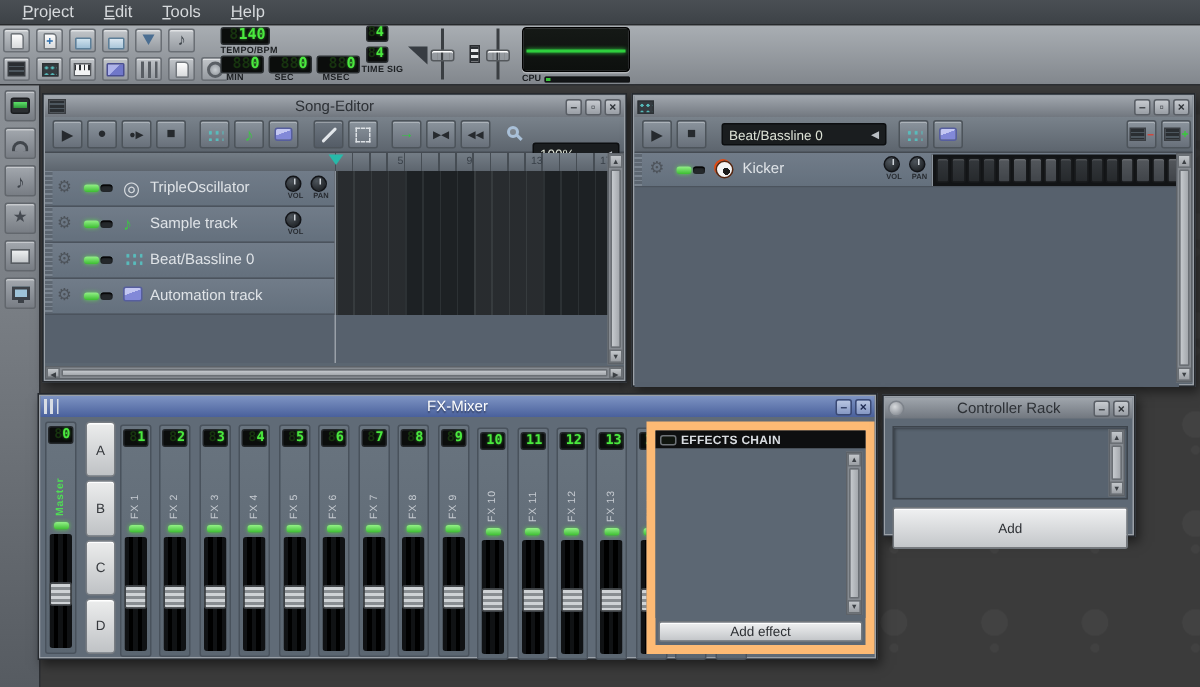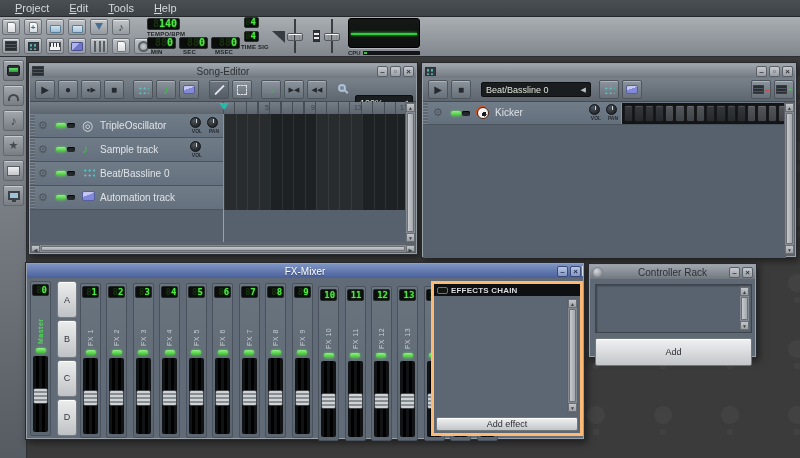--- a/index.html
+++ b/index.html
@@ -72,21 +72,21 @@
   .i-star { font-size:11px; color:#454a51; line-height:11px; }
   .i-photo { width:13px; height:10px; background:linear-gradient(#eef0f1,#c3c7ca); border:1px solid #585d62; }
   .i-monitor { width:12px; height:9px; background:#9ec3d8; border:2px solid #3c4147; position:relative; }
   .i-monitor::after { content:""; position:absolute; left:2px; bottom:-4px; width:4px; height:2px; background:#3c4147; }
 
   
   .window { position:absolute; border:1px solid #26292d; background:#5b6671;
     box-shadow:inset 0 0 0 1px #9aa0a7, 2px 3px 7px rgba(0,0,0,.5); }
   .titlebar { position:absolute; left:1px; right:1px; top:1px; height:14px;
     background:linear-gradient(#a0a6ad,#71777f); display:flex; align-items:center; }
-  .titlebar.active { background:linear-gradient(#7e94c3,#49609c);justify-content:flex-end; }
+  .titlebar.active { background:linear-gradient(#7e94c3,#49609c); }
   .titlebar .title { position:absolute; left:0; right:0; text-align:center; font-size:10px; font-weight:normal; color:#2d3136; }
   .titlebar.active .title { color:#fff; text-shadow:0 1px 1px rgba(0,0,0,.4); }
   .wicon { margin-left:2px; z-index:2; }
   .winbtns { position:absolute; right:2px; top:1.5px; display:flex; gap:2px; z-index:2; }
   .winbtn { width:11px; height:11px; border:1px solid #5a5f66; border-radius:2px;
     background:linear-gradient(#c7cbd0,#999ea5); font-size:8px; line-height:9px; text-align:center;
     color:#2e3237; font-weight:bold; }
   .titlebar.active .winbtn { border-color:#3b4a75; background:linear-gradient(#b9c6e2,#8598c4); color:#1d2950; }
   .editor-toolbar { position:absolute; left:1px; right:1px; top:15px; height:24px;
     background:linear-gradient(#79828b,#5d656e); border-bottom:1px solid #454b52; }
@@ -189,21 +189,21 @@
   .fader { width:15px; height:76px; margin-bottom:3px; background:#101214; border-radius:2px; position:relative;
     background-image:linear-gradient(90deg,transparent 0 3px,#000 3px 6px,transparent 6px 9px,#000 9px 12px,transparent 12px); }
   .fader .fhandle { position:absolute; left:0; right:0; top:32px; height:16px; border:1px solid #3e4246; border-radius:2px;
     background:linear-gradient(#d9dcde,#8f9498);
     background-image:repeating-linear-gradient(#cfd3d6 0 2px,#888d91 2px 4px); }
   .sendbtns { position:absolute; left:30px; top:3px; width:20px; height:155px; display:flex; flex-direction:column; gap:2px; }
   .sendbtn { flex:1; border:1px solid #777c82; border-radius:3px; background:linear-gradient(#eceded,#bfc2c5);
     font-size:9px; color:#36393d; display:flex; align-items:center; justify-content:center; box-shadow:inset 0 1px 0 #fff; }
   #fx-channels { position:absolute; left:53px; top:0; }
   #fx-channels .fx-strip { position:relative; display:inline-flex; margin-right:1px; top:3px; }
-  #effects-chain { position:absolute; left:404px; top:3px; width:152px; height:155px; border:3px solid #fdba74; background:#5c6773; }
+  #effects-chain { position:absolute; left:404px; top:3px; width:152px; height:155px; border:6px solid #fdba74; background:#5c6773; }
   #effects-chain .ec-header { position:absolute; left:0; right:0; top:0; height:12px; background:#0e0f10;
     display:flex; align-items:center; gap:3px; padding:0 3px; }
   .ec-check { width:11px; height:7px; border:1px solid #6e7378; border-radius:2px; background:#10150f; }
   .ec-title { font-size:8px; font-weight:bold; color:#d9dde1; letter-spacing:.2px; }
   #effects-chain .ec-list { position:absolute; left:0; right:0; top:12px; bottom:18px; background:#5c6773; }
   #effects-chain .vscroll { top:14px; bottom:20px; right:2px; }
   .push-btn { position:absolute; border:1px solid #72777c; border-radius:2px;
     background:linear-gradient(#f0f1f2,#c3c6c9); font-size:9px; color:#2c2f33;
     display:flex; align-items:center; justify-content:center; box-shadow:inset 0 1px 0 #fff; }
 

